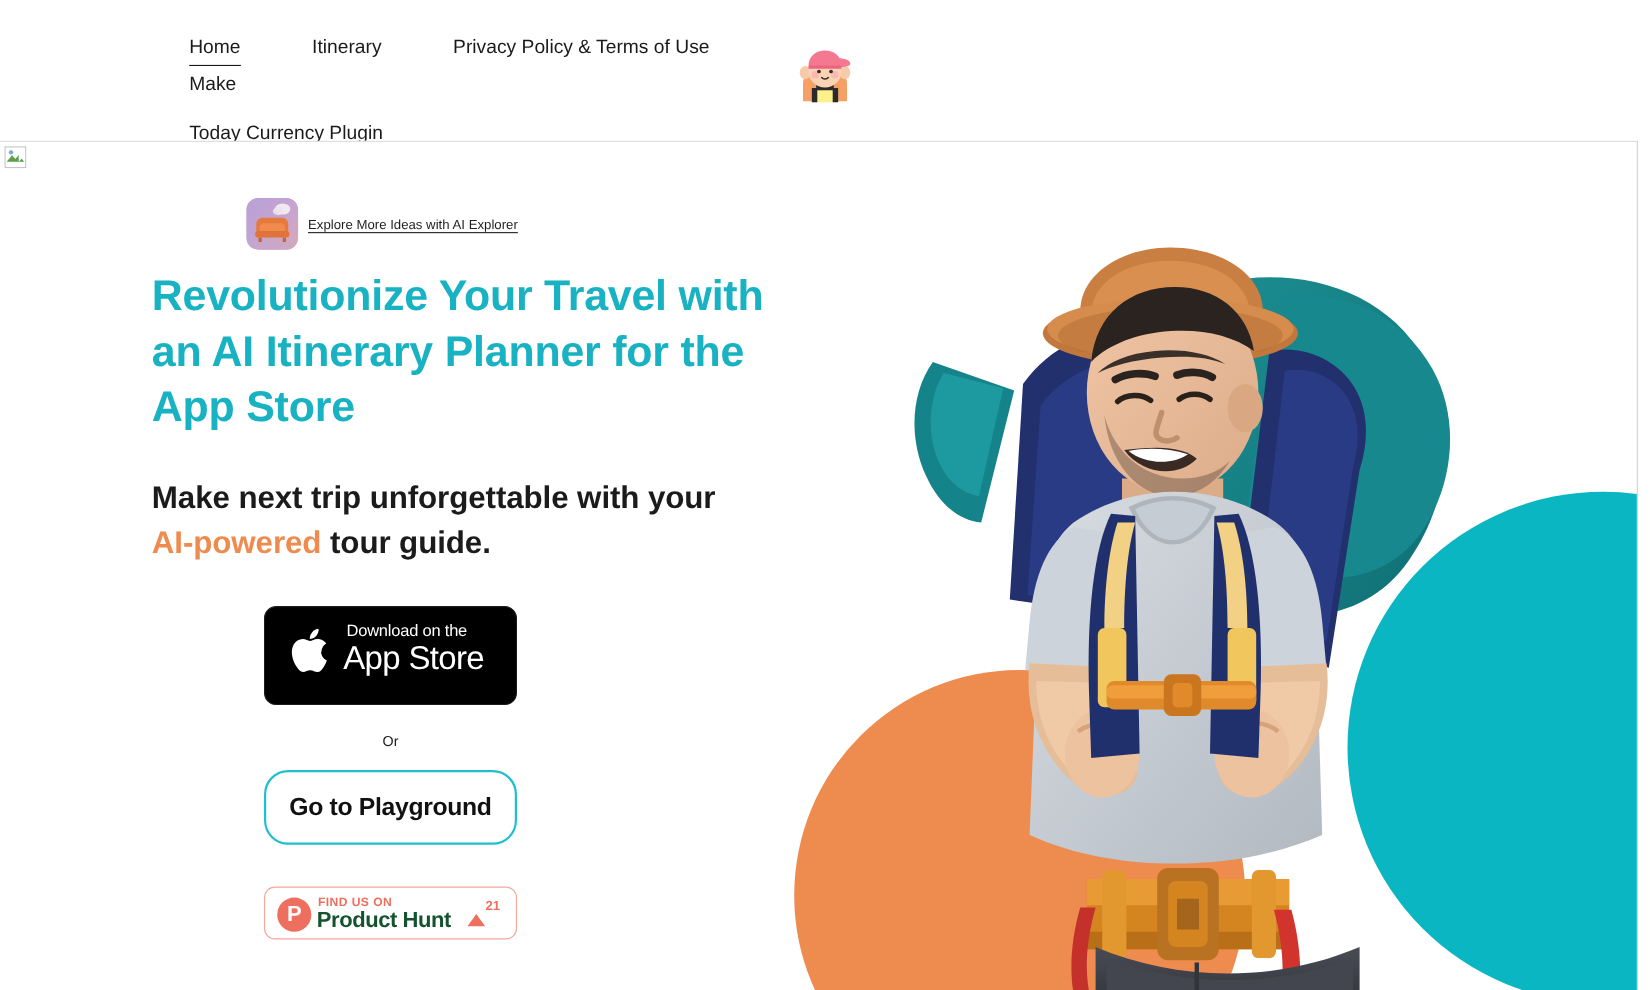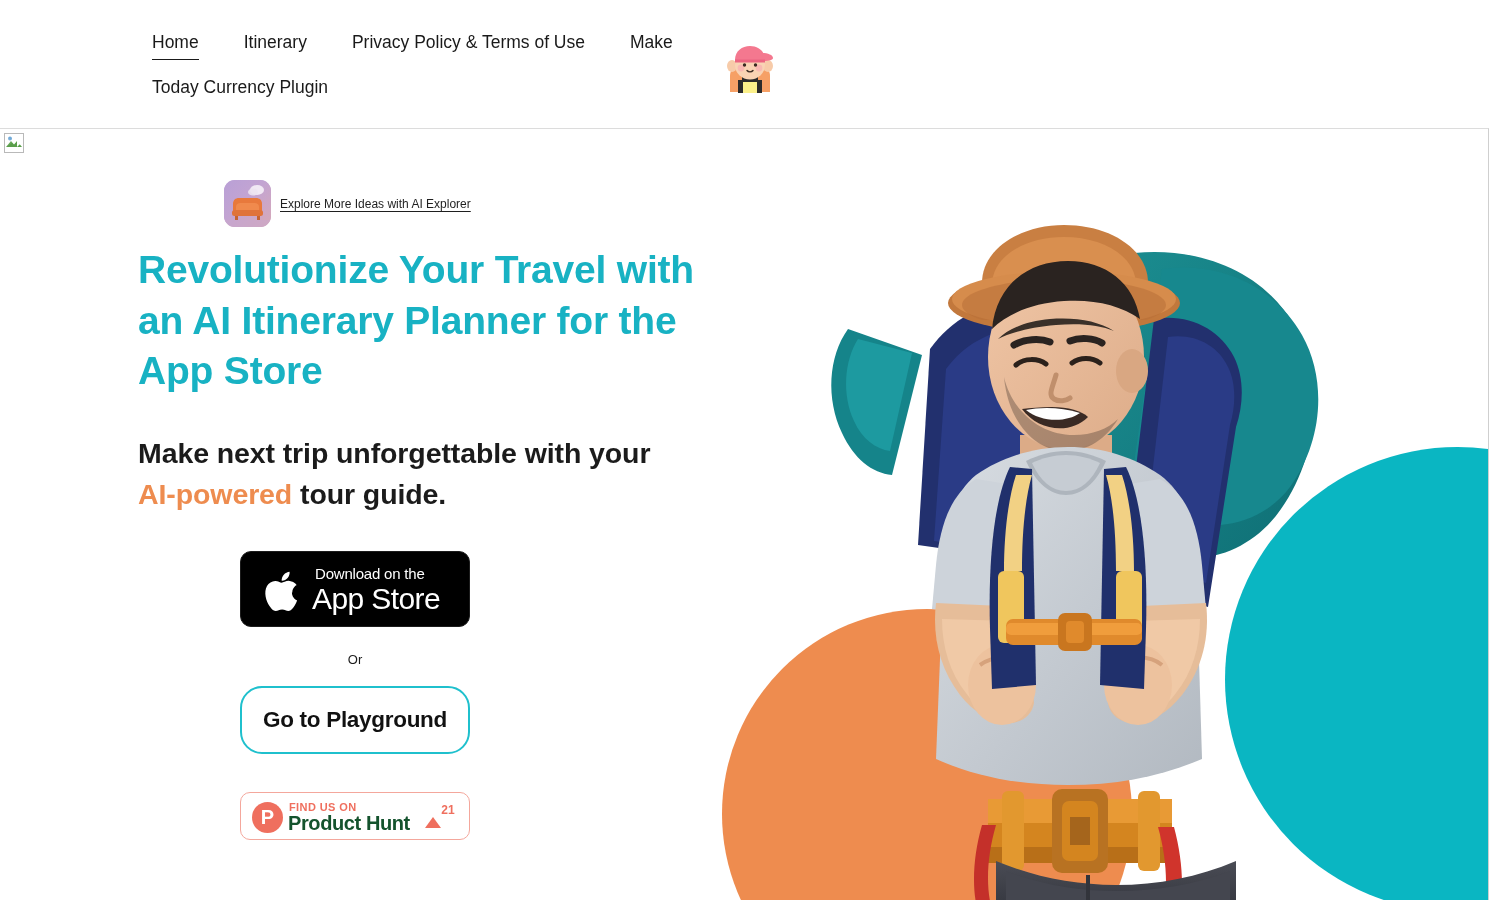--- a/index.html
+++ b/index.html
@@ -37,20 +37,21 @@
     display: inline-block;
     font-size: 17.5px;
     line-height: 32px;
     color: #1a1a1a;
     text-decoration: none;
     white-space: nowrap;
     margin-right: 45px;
     padding-bottom: 1px;
     cursor: pointer;
     font-weight: 400;
+    margin-left: 20px;
   }
   .nav-link.active {
     border-bottom: 1.6px solid #1a1a1a;
   }
   .nav-row2 {
     width: 100%;
     margin-top: 11px;
   }
 
   .nav-avatar {
@@ -150,21 +151,21 @@
   .cta-stack {
     position: absolute;
     left: 102px;
     top: 422px;
     width: 232px;
   }
 
   .appstore-btn {
     display: block;
     width: 230px;
-    height: 76px;
+    height: 90px;
     background: #000000;
     border-radius: 11px;
     border: 1.5px solid #1c1c1c;
     position: relative;
     cursor: pointer;
     text-decoration: none;
   }
   .appstore-apple {
     position: absolute;
     left: 20px;

